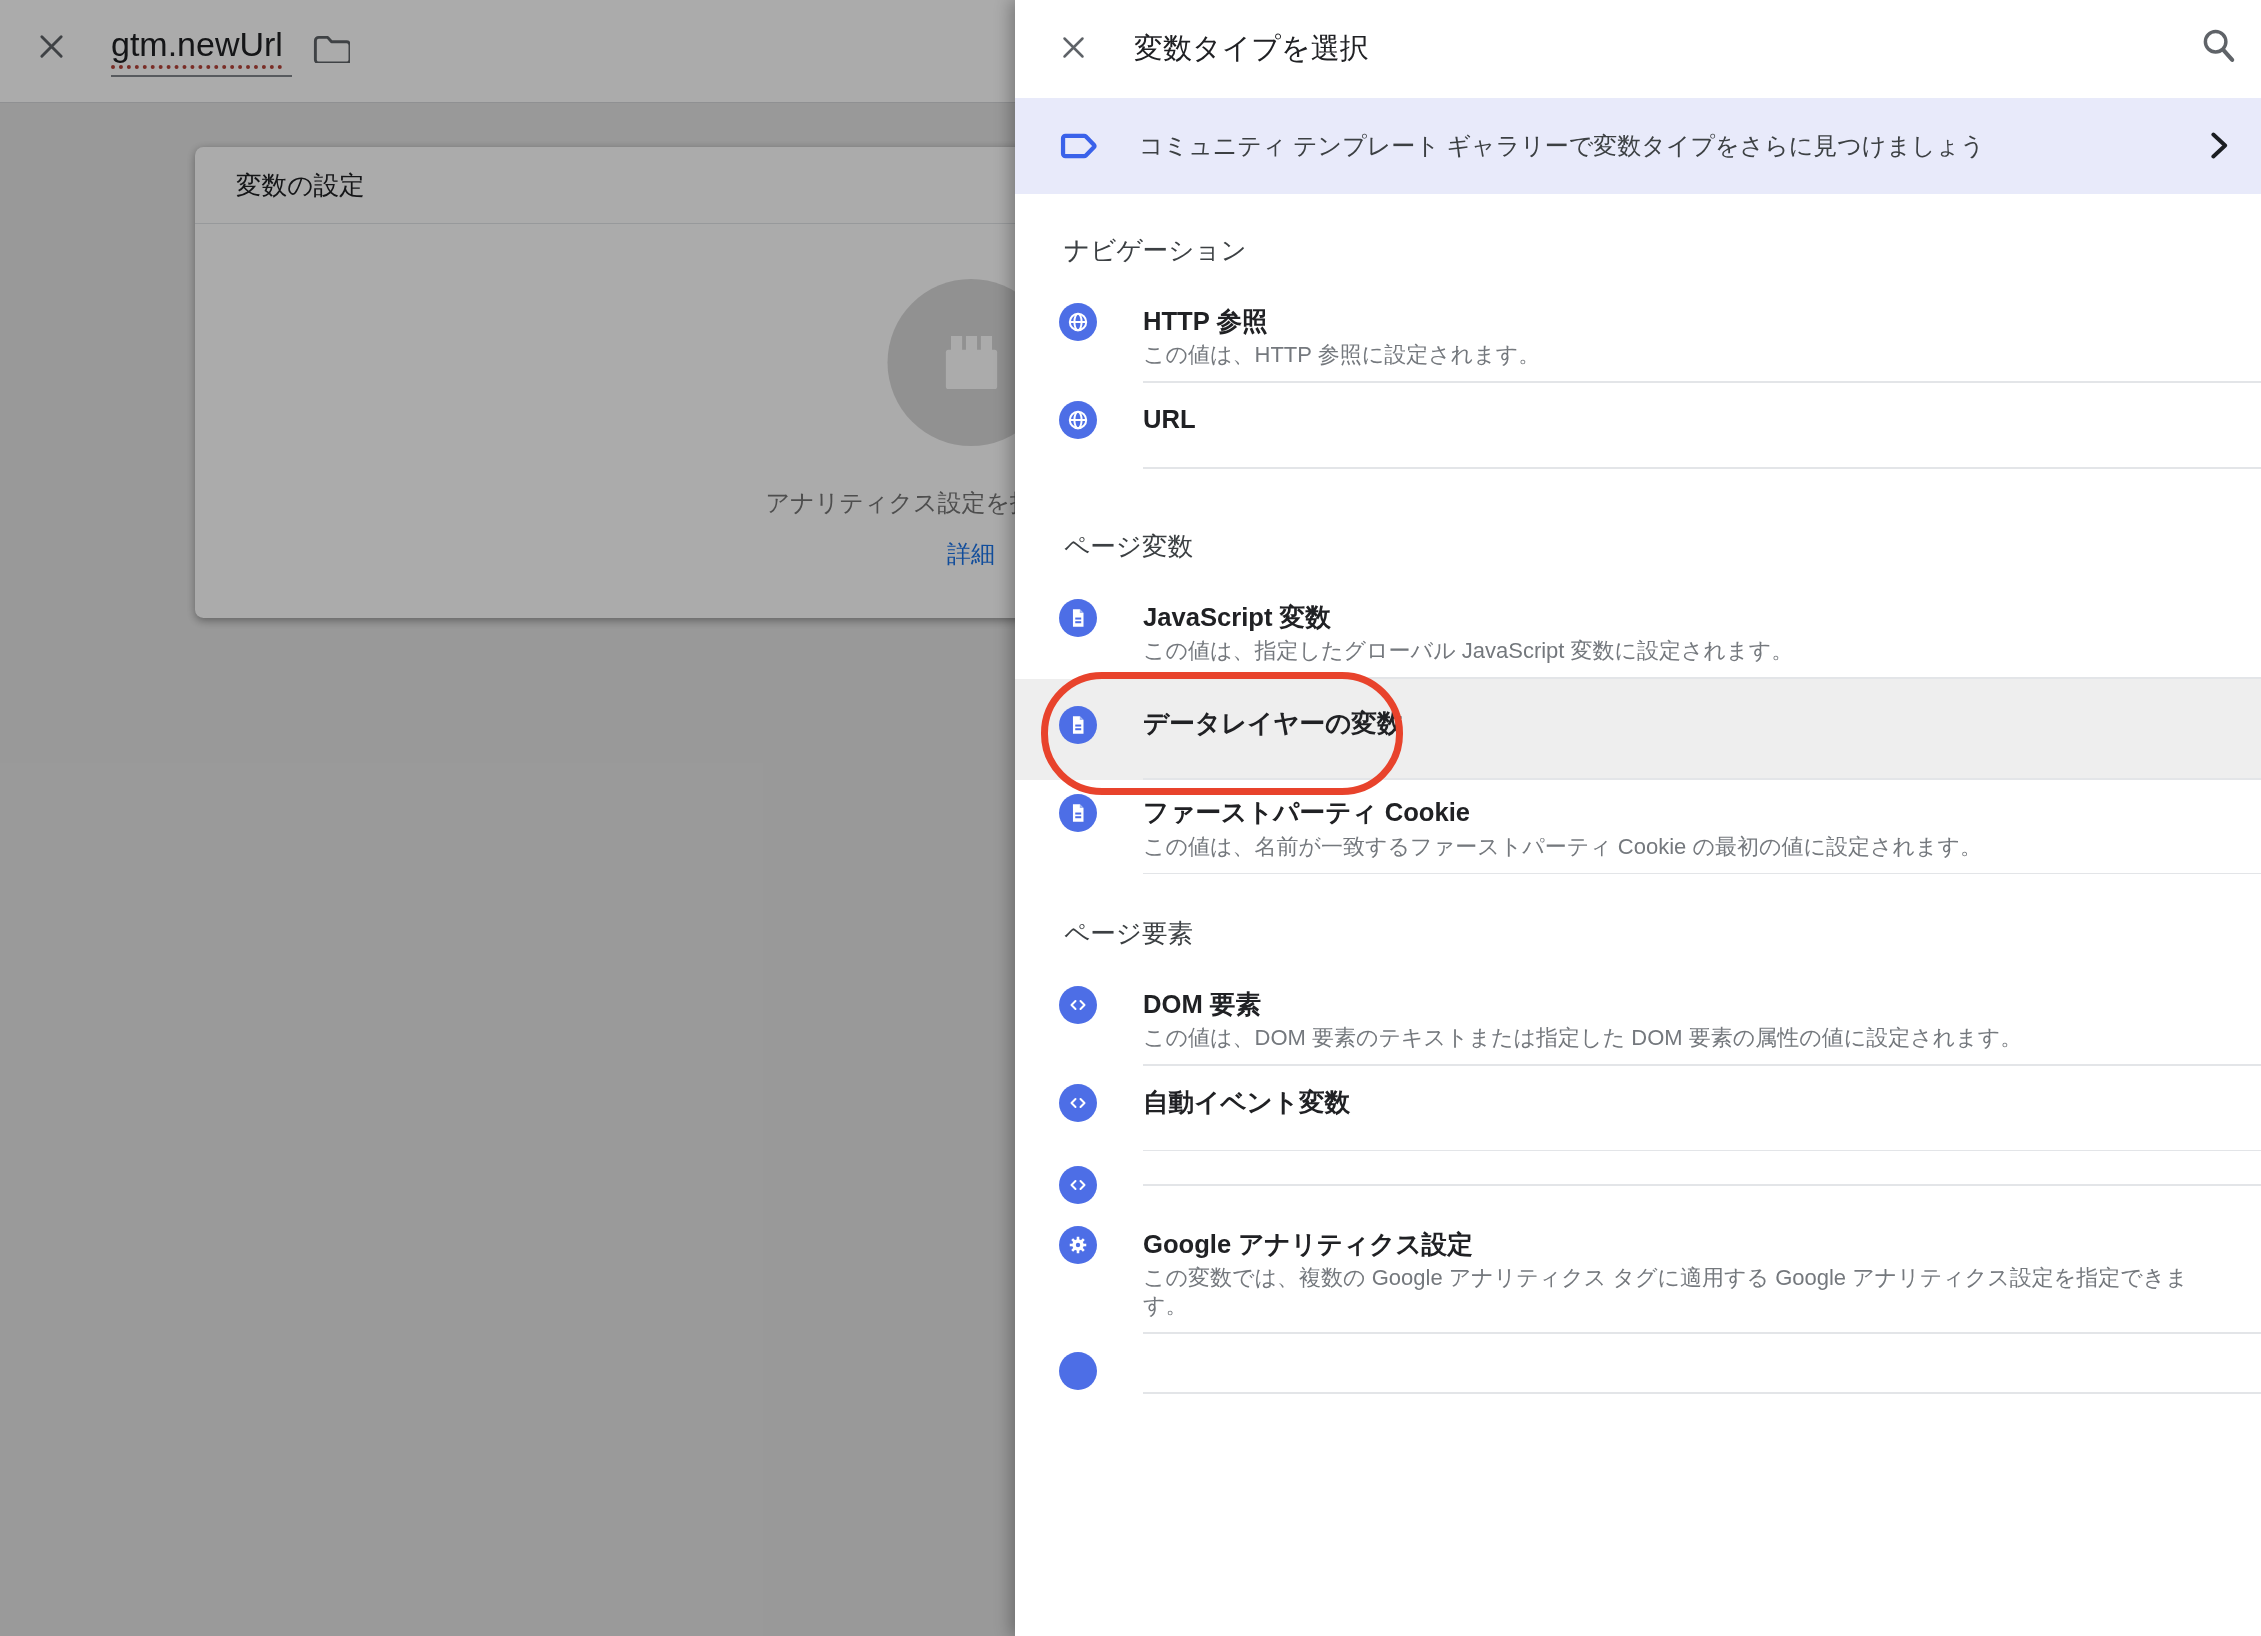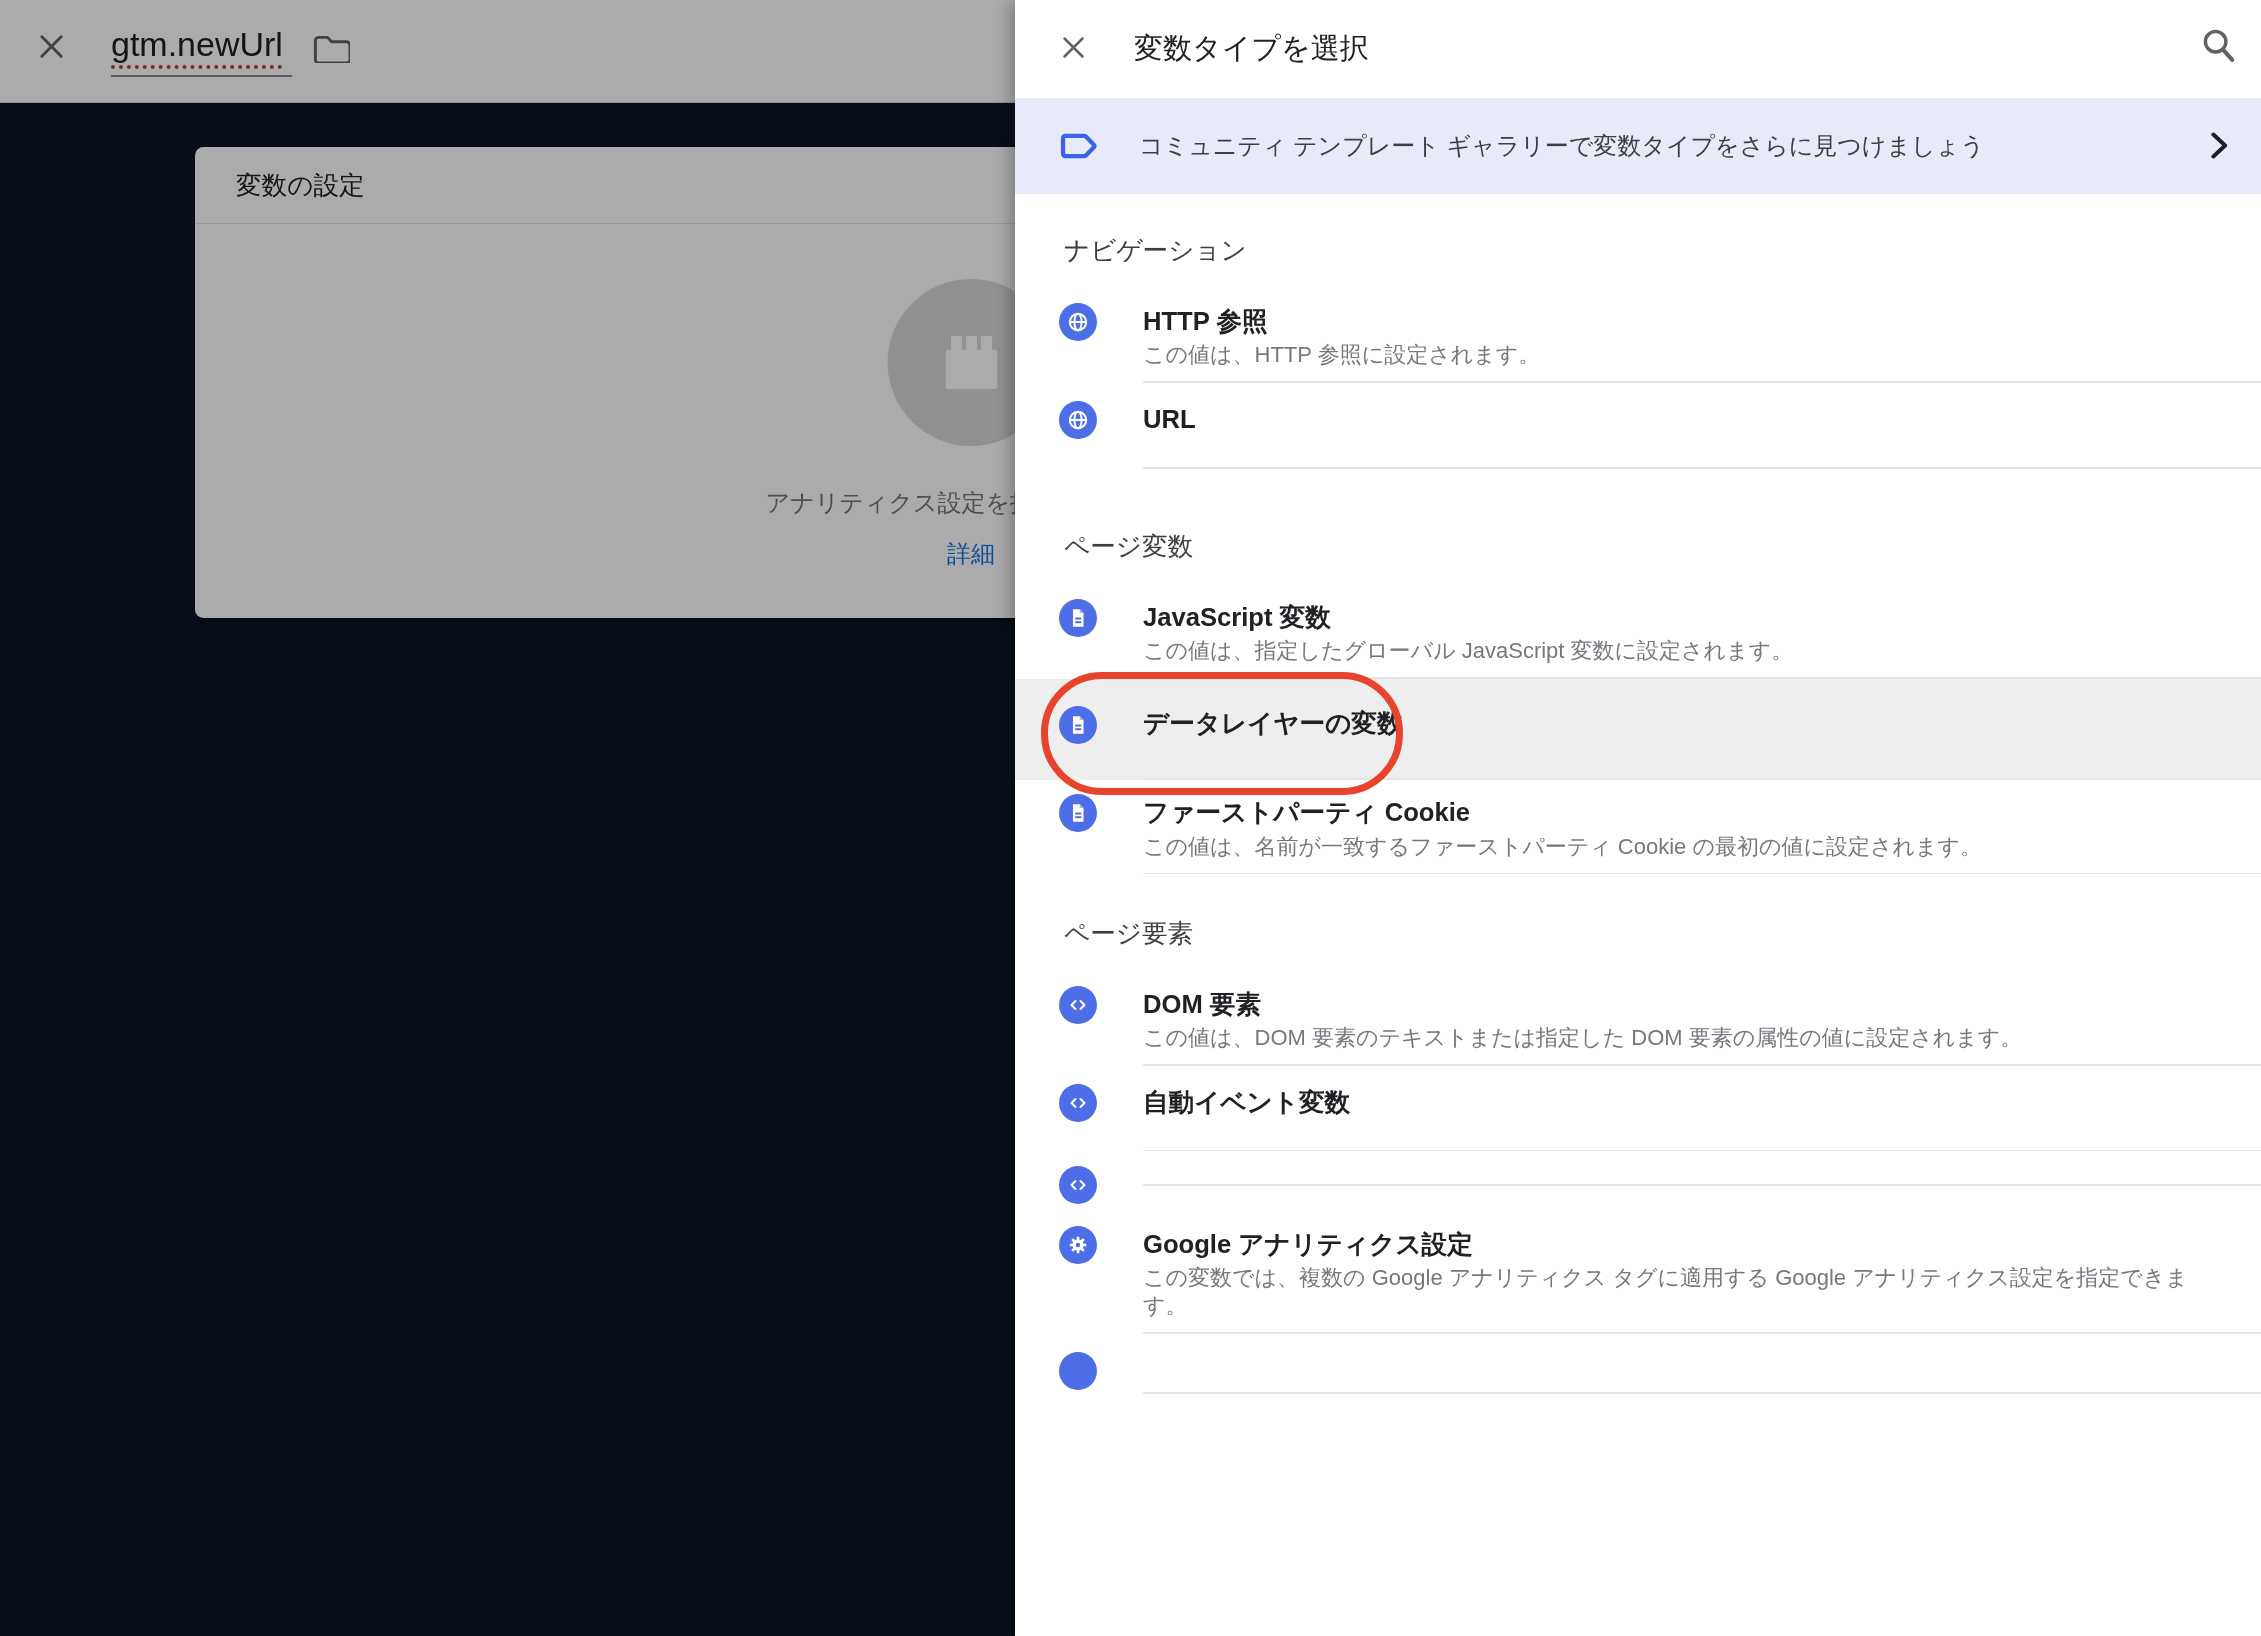--- a/index.html
+++ b/index.html
@@ -1,19 +1,19 @@
 <!DOCTYPE html>
 <html lang="ja" style="font-size:13.7px"><head>
 <meta charset="utf-8">
 <style>
   html,body{margin:0;padding:0;background:#777;}
   *{box-sizing:border-box;}
   #screen{
     position:relative;width:2261px;height:1637px;overflow:hidden;
-    background:#0f172a;
+    background:#e5e5e5;
     font-family:"Liberation Sans","DejaVu Sans",sans-serif;
     color:#202124;
   }
   
   .app-header{
     position:absolute;left:0;top:0;width:100%;height:103px;background:#ffffff;
     border-bottom:1.7px solid #d5d7da;display:flex;align-items:center;
   }
   .hdr-close{position:absolute;left:37px;top:32px;width:29px;height:29px;cursor:pointer;}
   .var-name{

